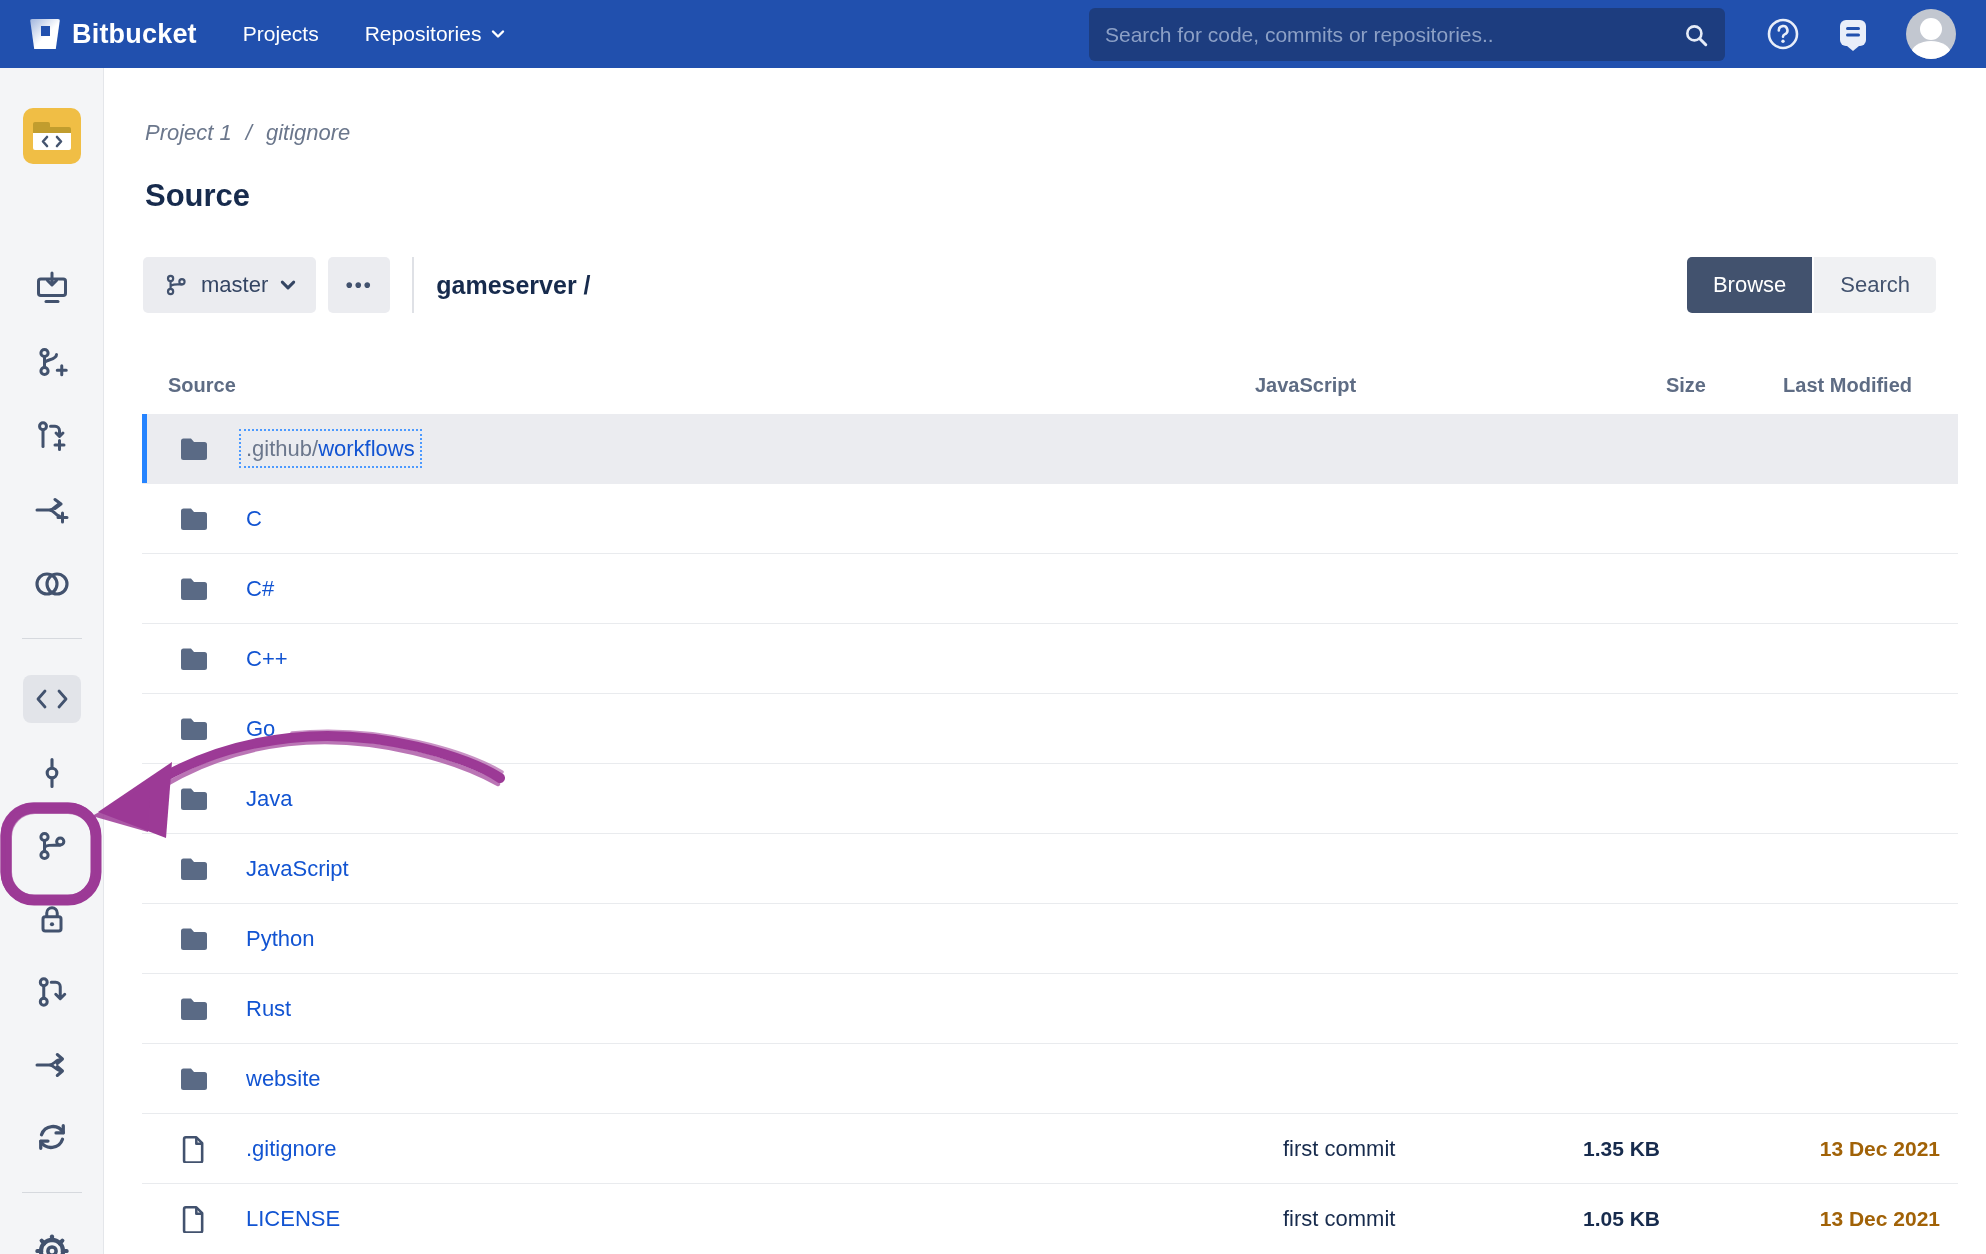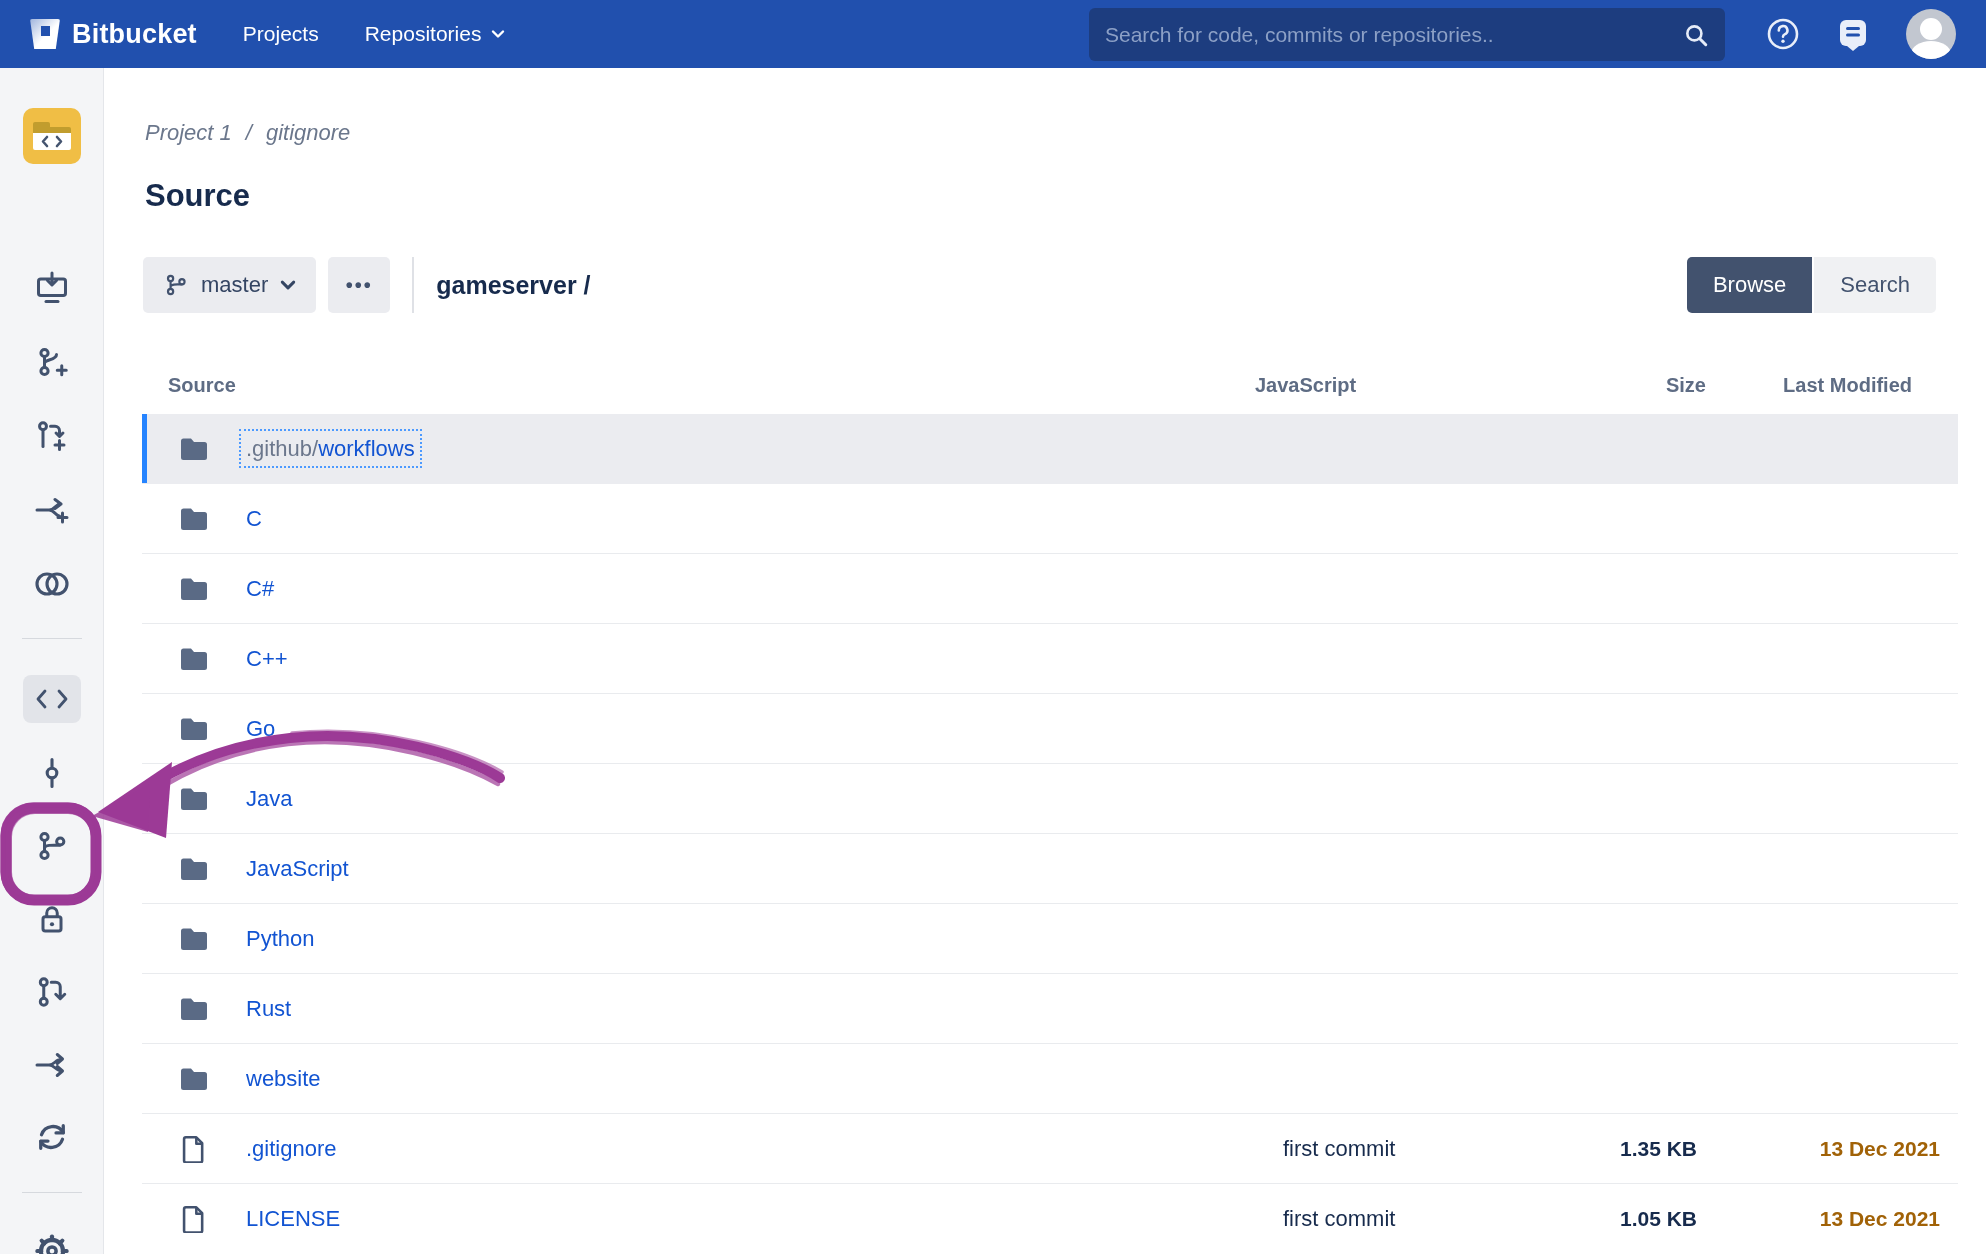--- a/index.html
+++ b/index.html
@@ -58,21 +58,21 @@
   .row { position:relative; height:70px; display:grid; grid-template-columns:104px 1037px 300px 151px 206px; align-items:center; padding-right:40px; border-bottom:1px solid #E9EBEE; cursor:pointer;margin-left:28px; }
   .row:last-child { border-bottom:none; }
   .row.selected { background:#EBECF0; border-bottom-color:transparent; }
   .row.selected::before { content:""; position:absolute; left:0; top:0; bottom:0; width:5px; background:#2684FF; }
   .cell-icon { display:flex; justify-content:center; }
   .cell-name { font-size:22px; }
   .cell-name a { color:#1254D2; text-decoration:none; }
   .cell-name .prefix { color:#6B778C; }
   .cell-name a.focused { outline:2px dotted #4C9AFF; outline-offset:5px; }
   .cell-desc { font-size:22px; color:#172B4D; }
-  .cell-size { font-size:21px; font-weight:700; color:#172B4D; text-align:center; }
+  .cell-size { font-size:21px; font-weight:700; color:#172B4D; text-align:left; }
   .cell-date { font-size:21px; font-weight:600; color:#a16207; text-align:right; }
 
   
   .annotation { position:absolute; left:0; top:700px; width:560px; height:260px; z-index:40; pointer-events:none; }
 </style>
 </head>
 <body>
 
 <div class="navbar">
   <div class="brand">

